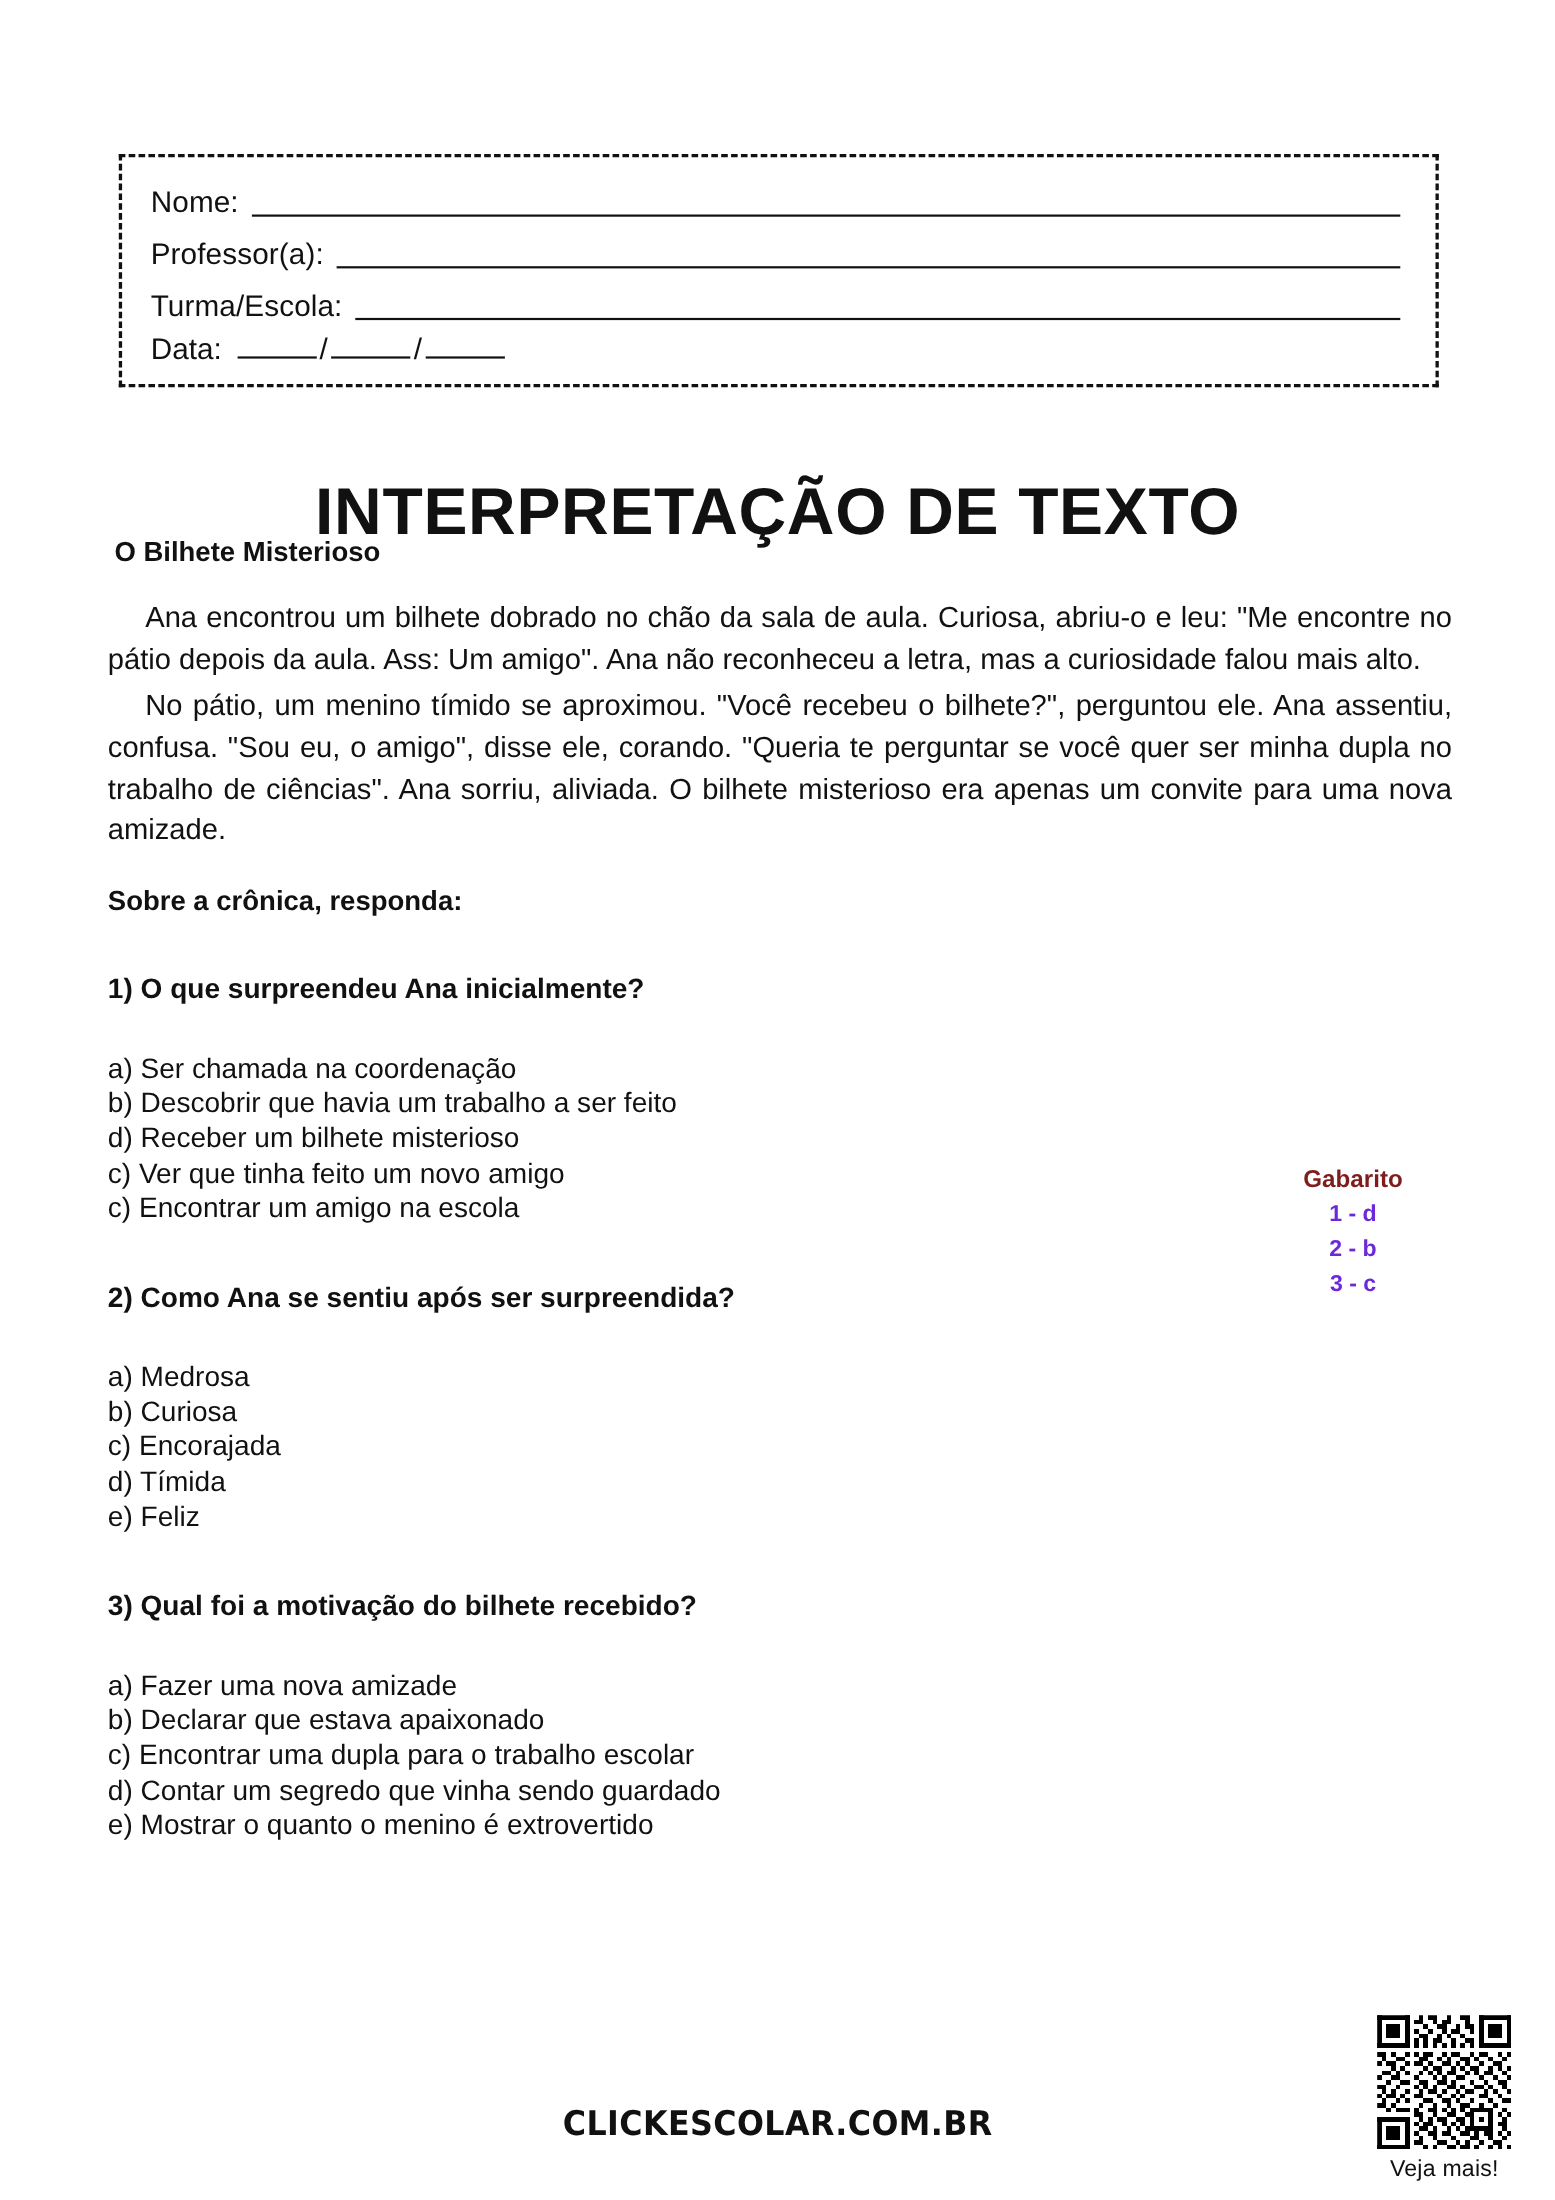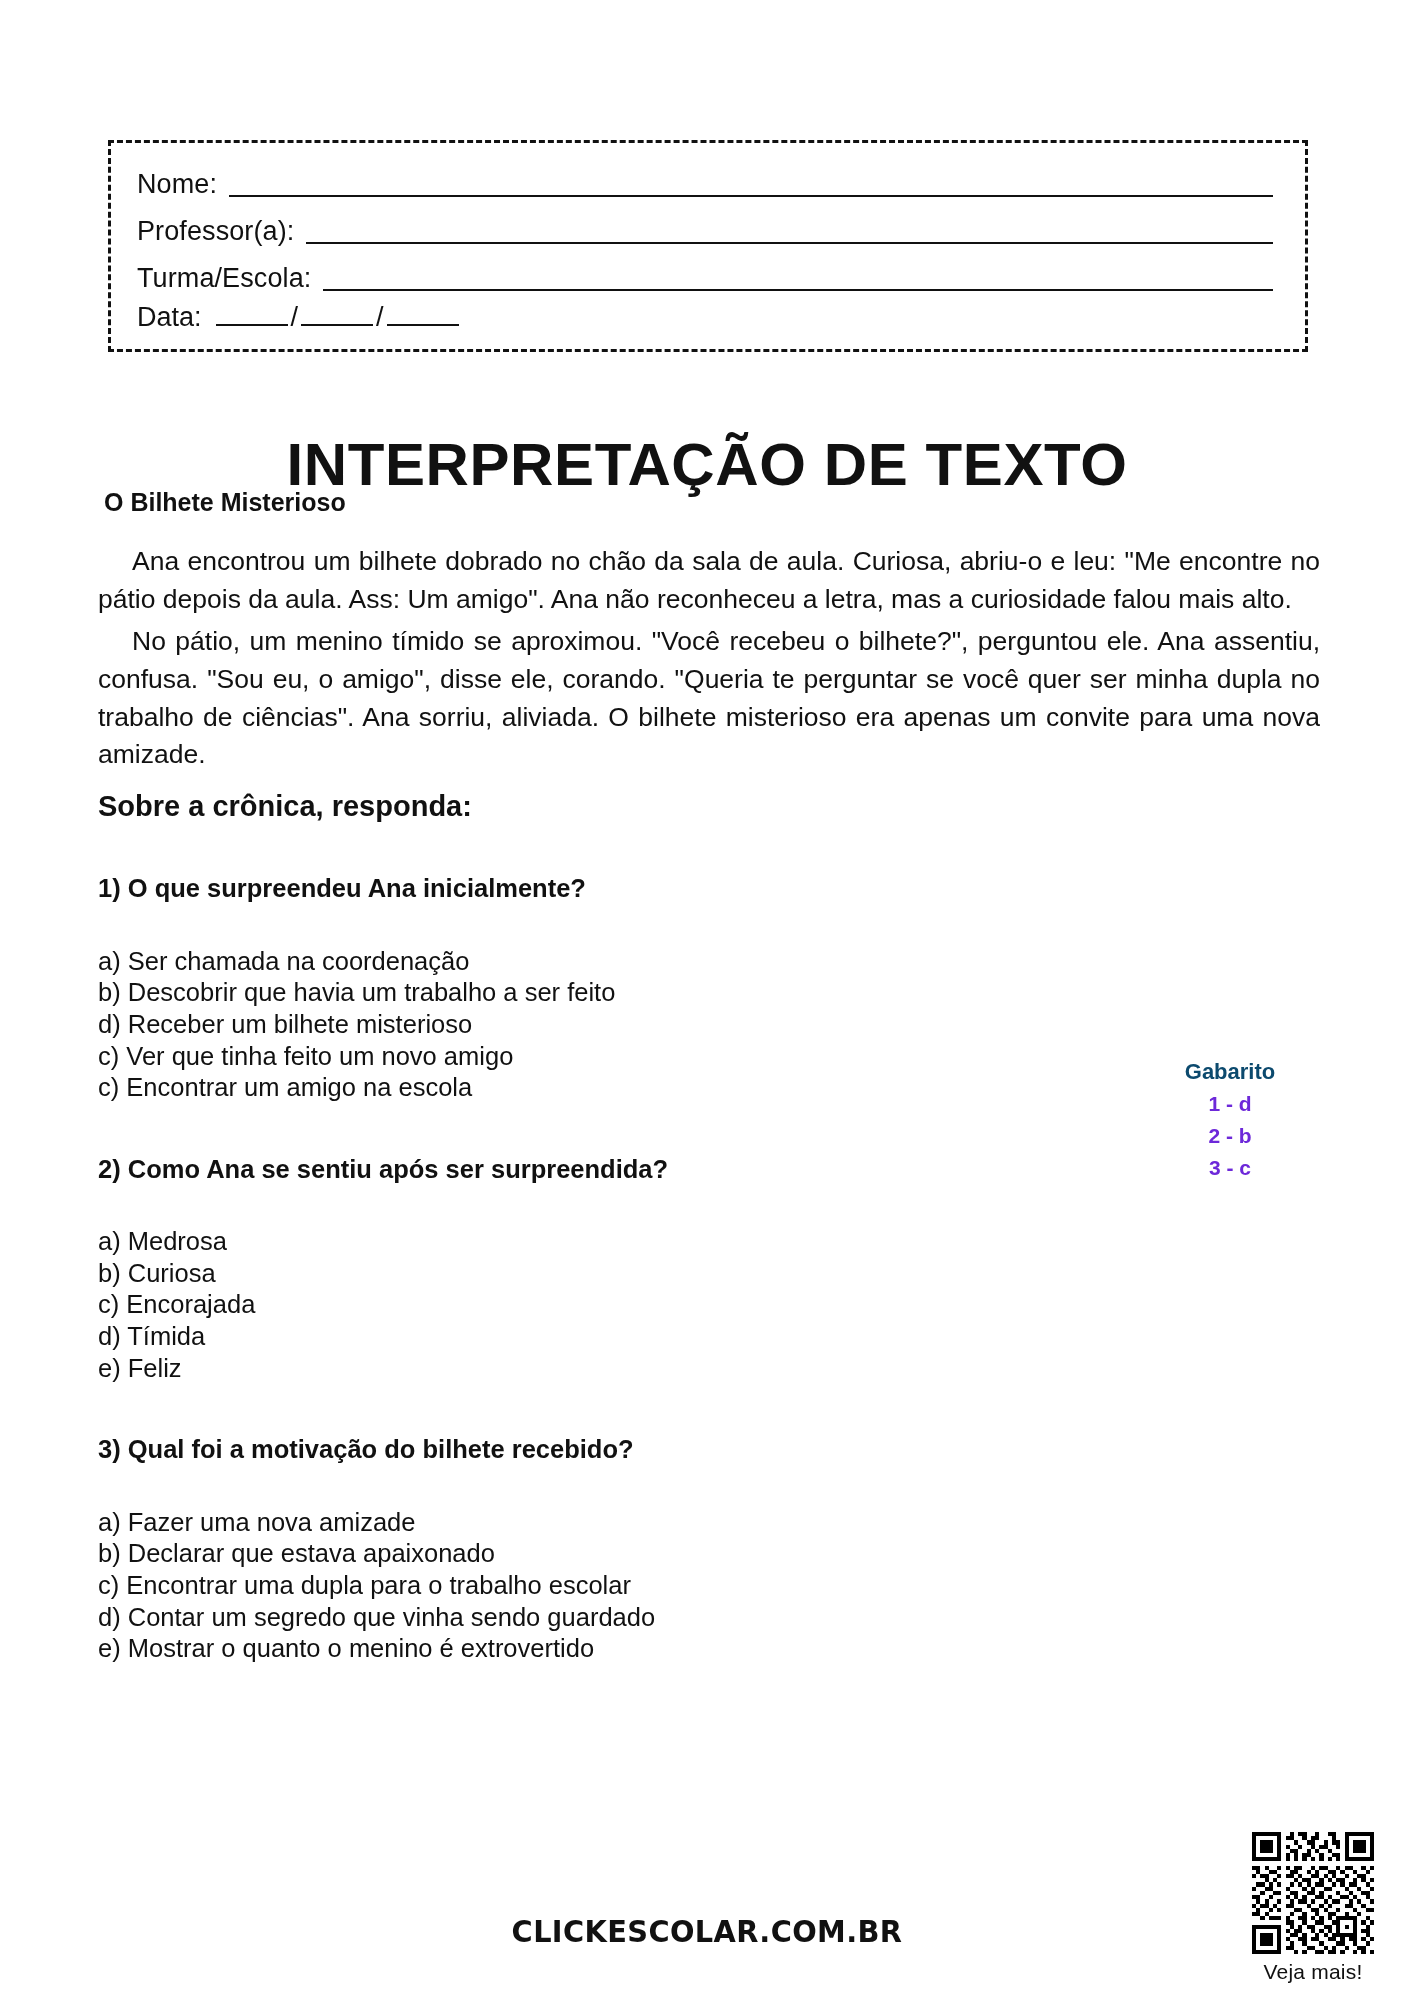--- a/index.html
+++ b/index.html
@@ -99,23 +99,23 @@
 
   .para {
     font-size: 26.5px;
     line-height: 1.43;
     text-align: justify;
     text-indent: 34px;
     margin: 0 0 4px 0;
   }
 
   .section-prompt {
-    font-size: 29px;
-    font-weight: bold;
-    margin-top: 16px;
+    font-size: 25px;
+    font-weight: bold;
+    margin-top: 31px;
   }
 
   .question {
     margin-top: 48px;
   }
   .q-text {
     font-size: 25.5px;
     font-weight: bold;
     line-height: 1.35;
   }
@@ -249,21 +249,21 @@
         <div class="option">b) Declarar que estava apaixonado</div>
         <div class="option">c) Encontrar uma dupla para o trabalho escolar</div>
         <div class="option">d) Contar um segredo que vinha sendo guardado</div>
         <div class="option">e) Mostrar o quanto o menino é extrovertido</div>
       </div>
     </div>
 
   </div>
 
   <div class="gabarito">
-    <div class="gabarito-title" style="color: #0c4a6e;">Gabarito</div>
+    <div class="gabarito-title" style="color: #7f1d1d;">Gabarito</div>
     <div class="gabarito-item">1 - d</div>
     <div class="gabarito-item">2 - b</div>
     <div class="gabarito-item">3 - c</div>
   </div>
 
   <div class="footer-brand">CLICKESCOLAR.COM.BR</div>
 
   <div class="qr-block">
     <svg class="qr-code" viewBox="0 0 29 29" shape-rendering="crispEdges">
       <rect width="29" height="29" fill="#ffffff"></rect>

